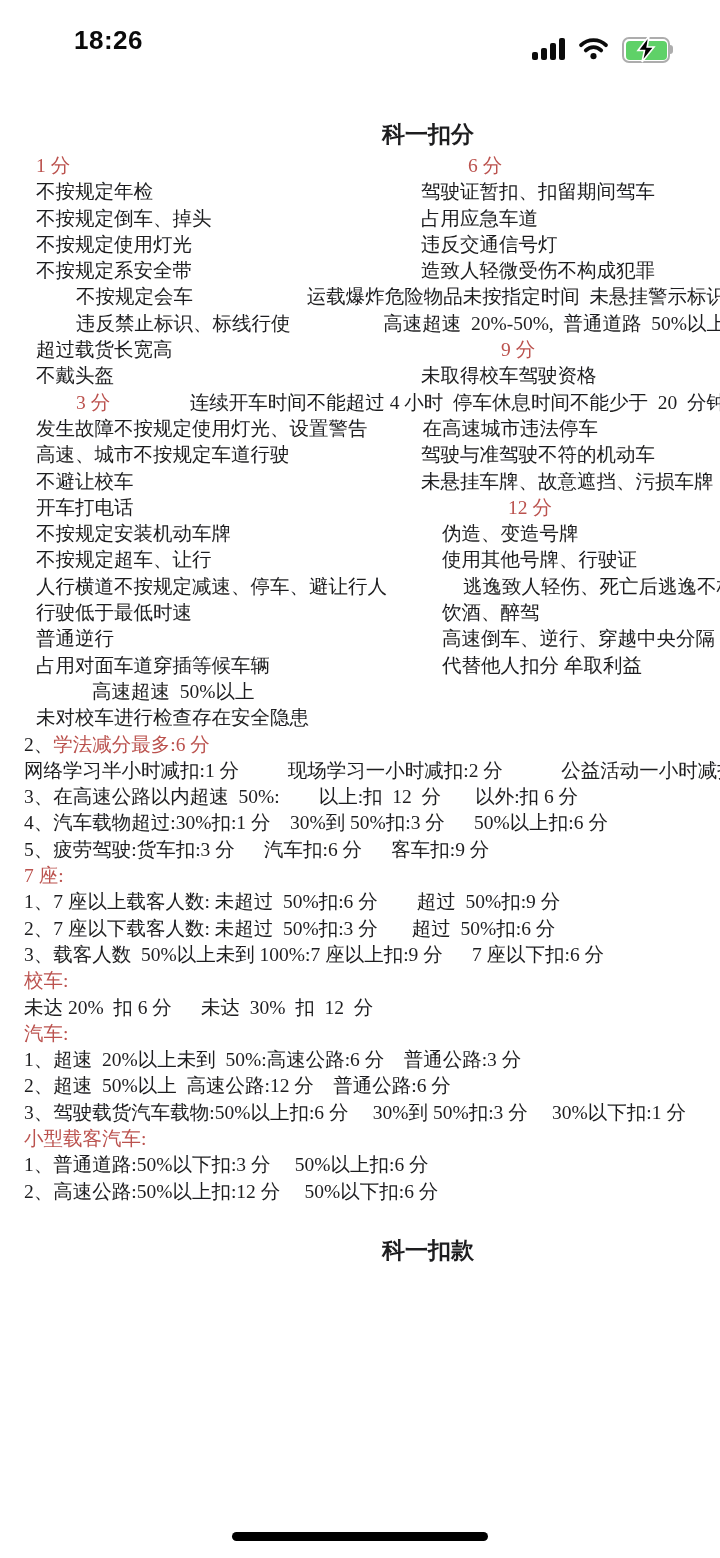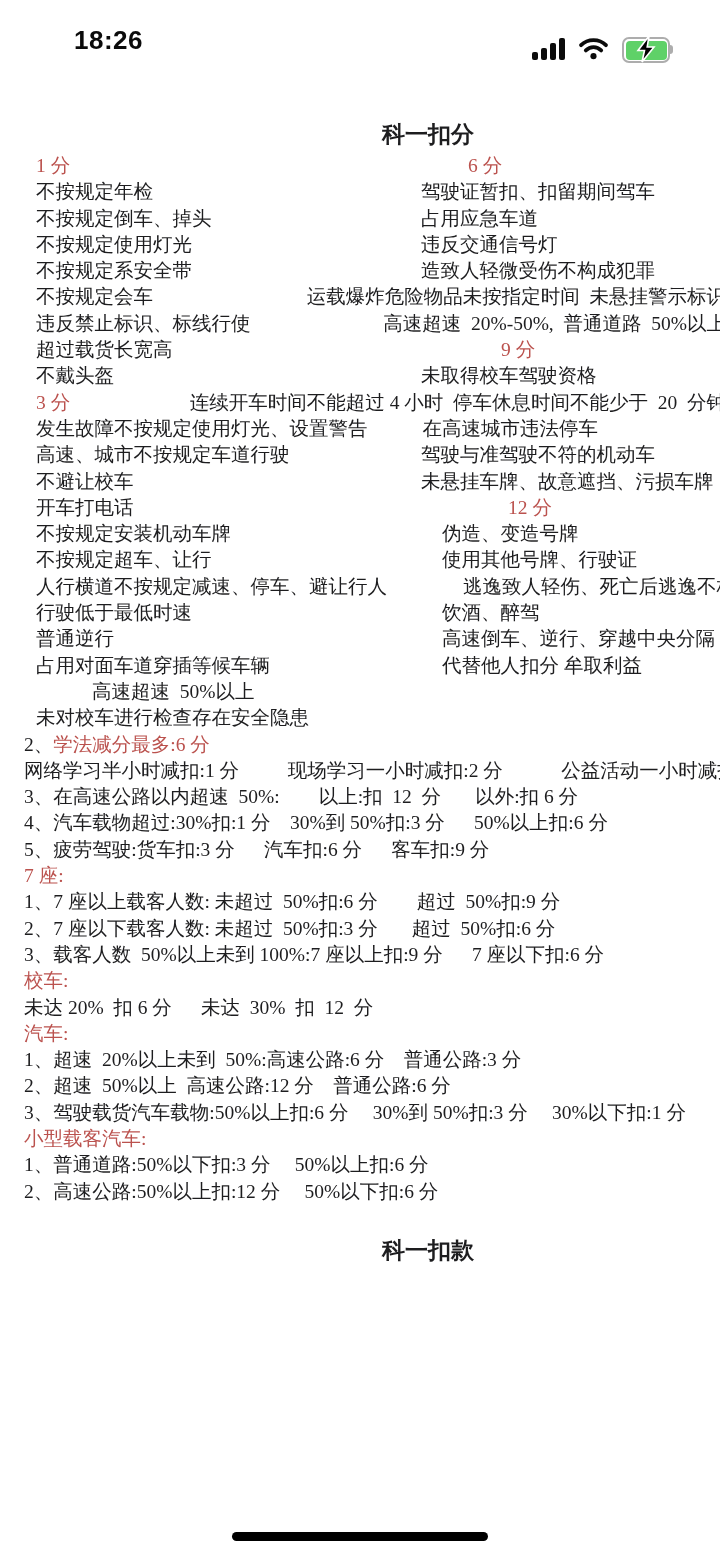--- a/index.html
+++ b/index.html
@@ -25,21 +25,21 @@
   .batt .shell{position:absolute;left:0;top:0;width:44px;height:22px;border:2px solid #adadad;border-radius:7px;background:#fff;}
   .batt .fill{position:absolute;left:3.5px;top:3.5px;width:41px;height:19px;border-radius:4px;}
   .batt .nub{position:absolute;right:3px;top:8px;width:4px;height:9px;border-radius:0 3px 3px 0;background:#adadad;}
   .batt svg{position:absolute;left:11px;top:-3px;}
   
   .doc{position:absolute;top:120px;left:16px;width:720px;font-size:19.5px;line-height:26.3px;}
   .doc-title{font-weight:bold;font-size:23px;line-height:30px;text-align:center;text-indent:104px;white-space:pre;}
   .rows{margin-top:3px;}
   .row{display:flex;height:26.3px;line-height:26.3px;white-space:pre;}
   .row .cl{flex:0 0 330px;padding-left:20px;overflow:visible;}
-  .row.free .cl{flex:0 0 auto;}
+  .row.free .cl{flex:0 0 auto;margin-left:40px;}
   .row .cr{flex:1 1 auto;}
   .cr.r-std{padding-left:55px;}
   .cr.r-in2{padding-left:76px;}
   .cr.r-h6{padding-left:102px;}
   .cr.r-h9{padding-left:135px;}
   .cr.r-h12{padding-left:142px;}
   .cr.r-long{text-align:right;padding-right:10px;}
   .flines{margin-top:0;}
   .fline{height:26.3px;line-height:26.3px;padding-left:8px;white-space:pre;}
   .red{color:#bb524e;}

